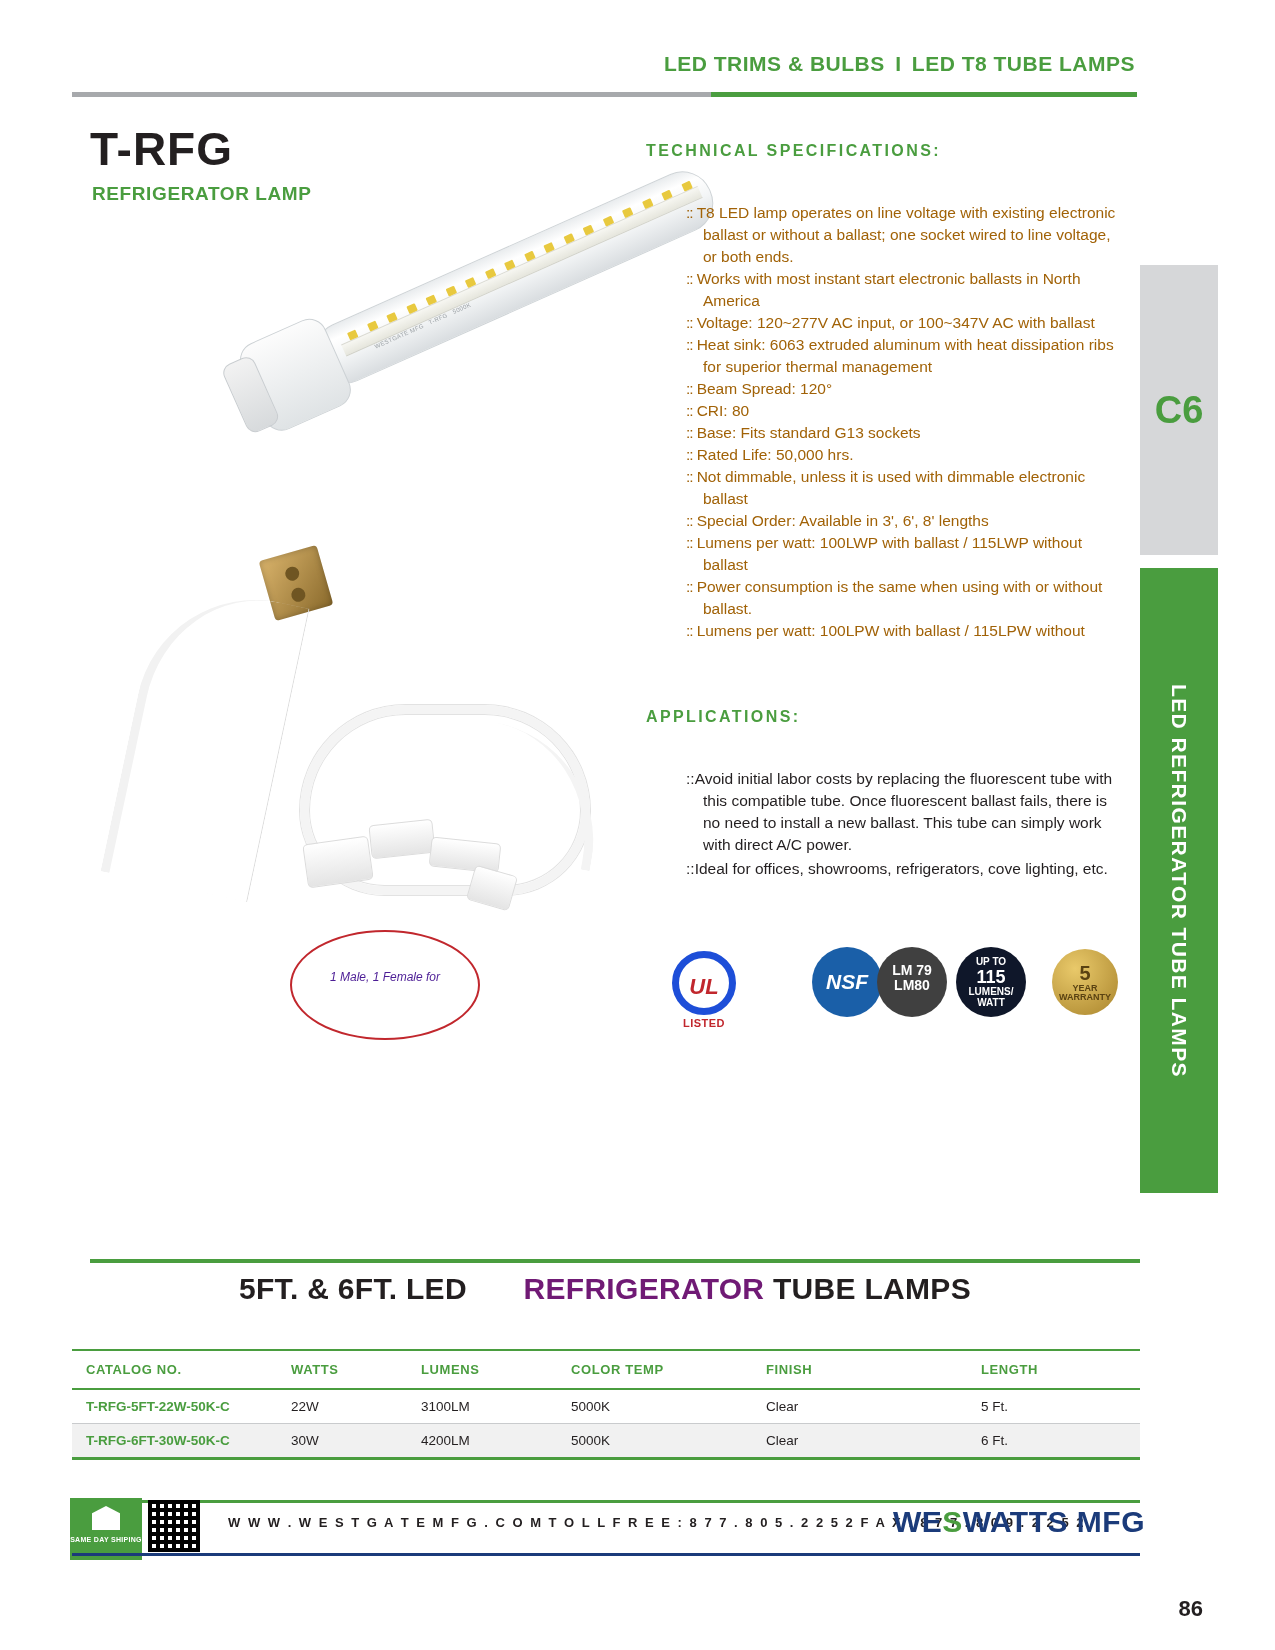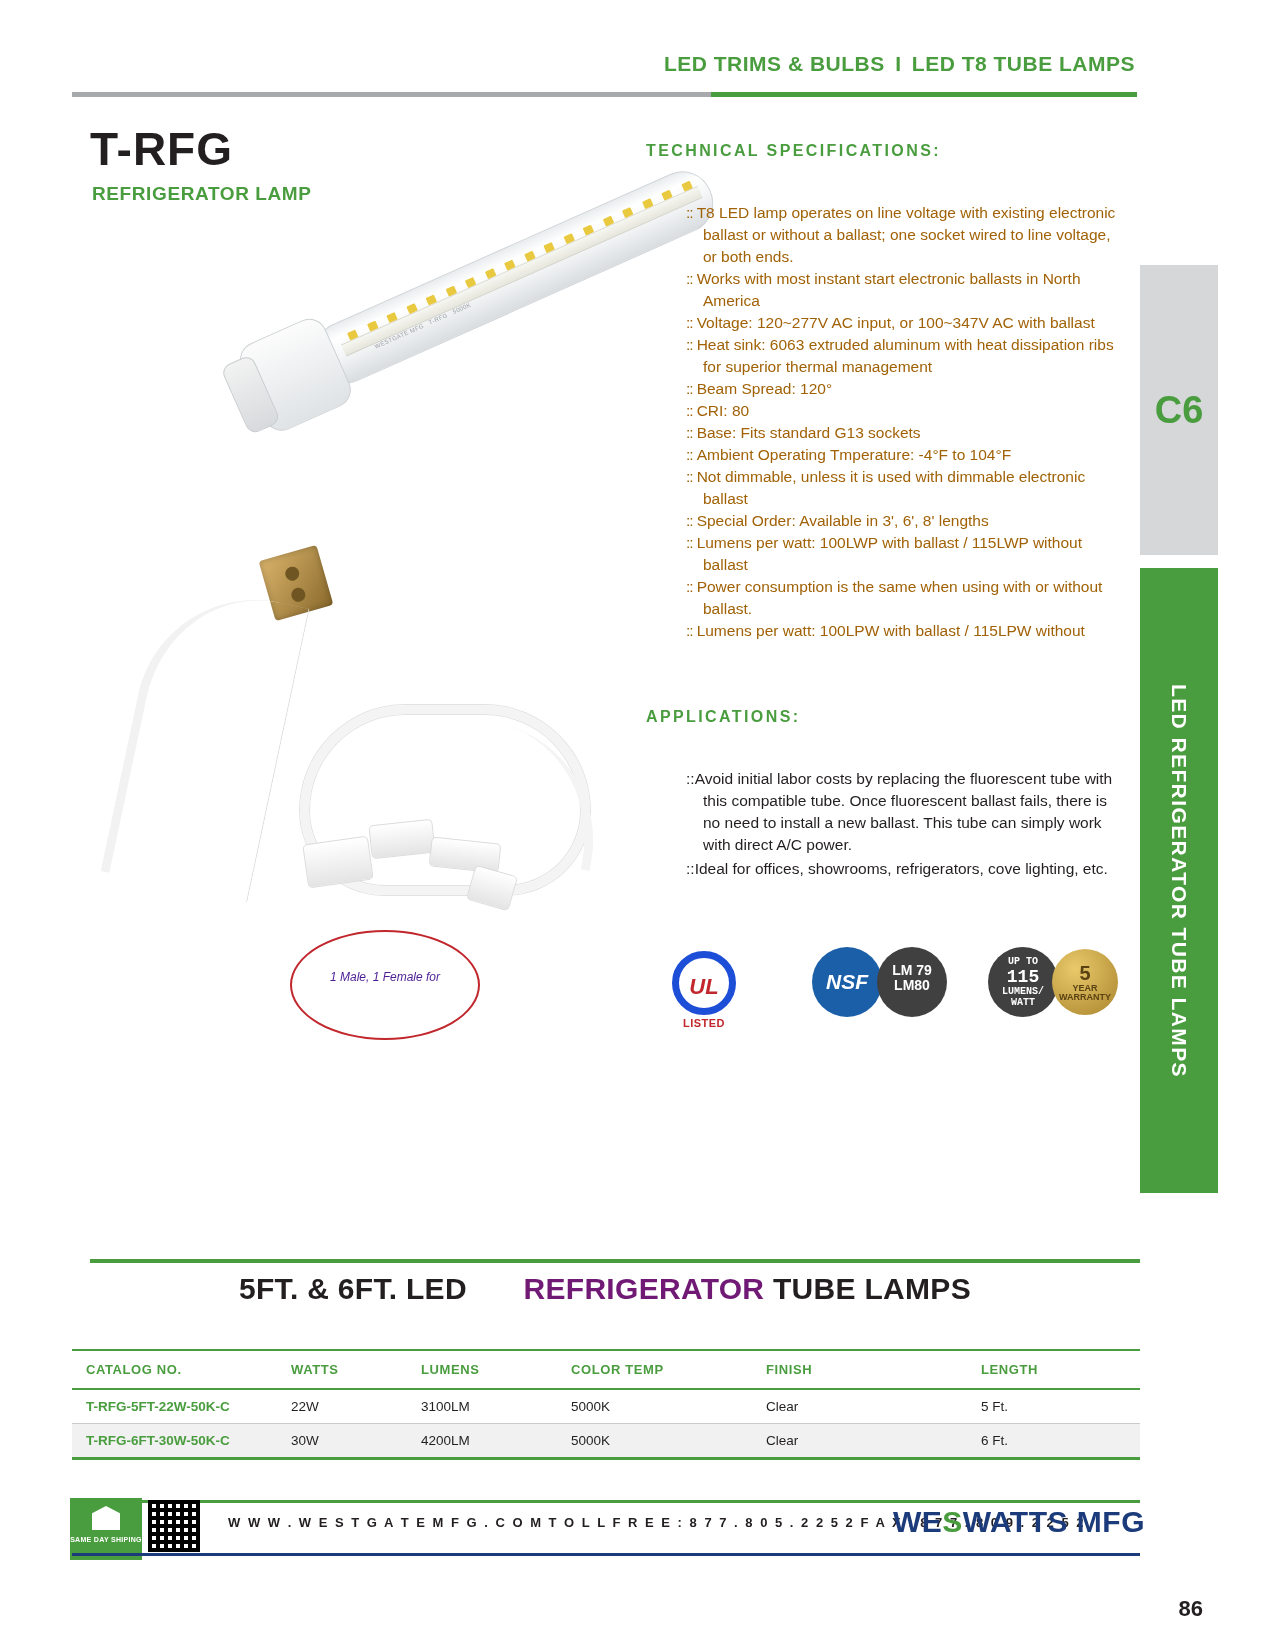--- a/index.html
+++ b/index.html
@@ -276,23 +276,23 @@
     left: 140px; top: 2px; width: 70px; height: 70px; border-radius: 50%;
     background: #1a5fa8; color: #fff; text-align: center; line-height: 70px;
     font-size: 21px; font-weight: bold; font-style: italic;
   }
   .lm-badge {
     left: 205px; top: 2px; width: 70px; height: 70px; border-radius: 50%;
     background: #404040; color: #fff; text-align: center;
     font-size: 14px; font-weight: bold; padding-top: 16px; line-height: 1.05;
   }
   .lumens-badge {
-    left: 316px; top: 2px; width: 70px; height: 70px; border-radius: 50%;
-    background: #404040; color: #fff; text-align: center;
-    font-size: 10px; font-weight: bold; padding-top: 10px; line-height: 1.08; font-family: Liberation Mono, monospace;
+    left: 284px; top: 2px; width: 70px; height: 70px; border-radius: 50%;
+    background: #0f172a; color: #fff; text-align: center;
+    font-size: 10px; font-weight: bold; padding-top: 10px; line-height: 1.08;
   }
   .lumens-badge b { font-size: 18px; display: block; }
   .warranty-badge {
     left: 380px; top: 4px; width: 66px; height: 66px; border-radius: 50%;
     background: radial-gradient(circle at 35% 30%, #e9c96a, #a9842c);
     color: #5a4212; text-align: center; font-size: 9px; font-weight: bold;
     padding-top: 14px; line-height: 1.05;
   }
   .warranty-badge b { display: block; font-size: 20px; }
 
@@ -469,21 +469,21 @@
 
 <div class="spec-head">TECHNICAL SPECIFICATIONS:</div>
 <ul class="spec-list">
   <li><span class="bul">::</span><span>T8 LED lamp operates on line voltage with existing electronic ballast or without a ballast; one socket wired to line voltage, or both ends.</span></li>
   <li><span class="bul">::</span><span>Works with most instant start electronic ballasts in North America</span></li>
   <li><span class="bul">::</span><span>Voltage: 120~277V AC input, or 100~347V AC with ballast</span></li>
   <li><span class="bul">::</span><span>Heat sink: 6063 extruded aluminum with heat dissipation ribs for superior thermal management</span></li>
   <li><span class="bul">::</span><span>Beam Spread: 120°</span></li>
   <li><span class="bul">::</span><span>CRI: 80</span></li>
   <li><span class="bul">::</span><span>Base: Fits standard G13 sockets</span></li>
-  <li><span class="bul">::</span><span>Ambient Operating Tmperature: -4°F to 104°F</span></li>
+  <li><span class="bul">::</span><span>Rated Life: 50,000 hrs.</span></li>
   <li><span class="bul">::</span><span>Not dimmable, unless it is used with dimmable electronic ballast</span></li>
   <li><span class="bul">::</span><span>Special Order: Available in 3', 6', 8' lengths</span></li>
   <li><span class="bul">::</span><span>Lumens per watt: 100LWP with ballast / 115LWP without ballast</span></li>
   <li><span class="bul">::</span><span>Power consumption is the same when using with or without ballast.</span></li>
   <li><span class="bul">::</span><span>Lumens per watt: 100LPW with ballast / 115LPW without</span></li>
 </ul>
 
 <div class="apps-head">APPLICATIONS:</div>
 <ul class="apps-list">
   <li><span class="bul">::</span><span>Avoid initial labor costs by replacing the fluorescent tube with this compatible tube. Once fluorescent ballast fails, there is no need to install a new ballast. This tube can simply work with direct A/C power.</span></li>

